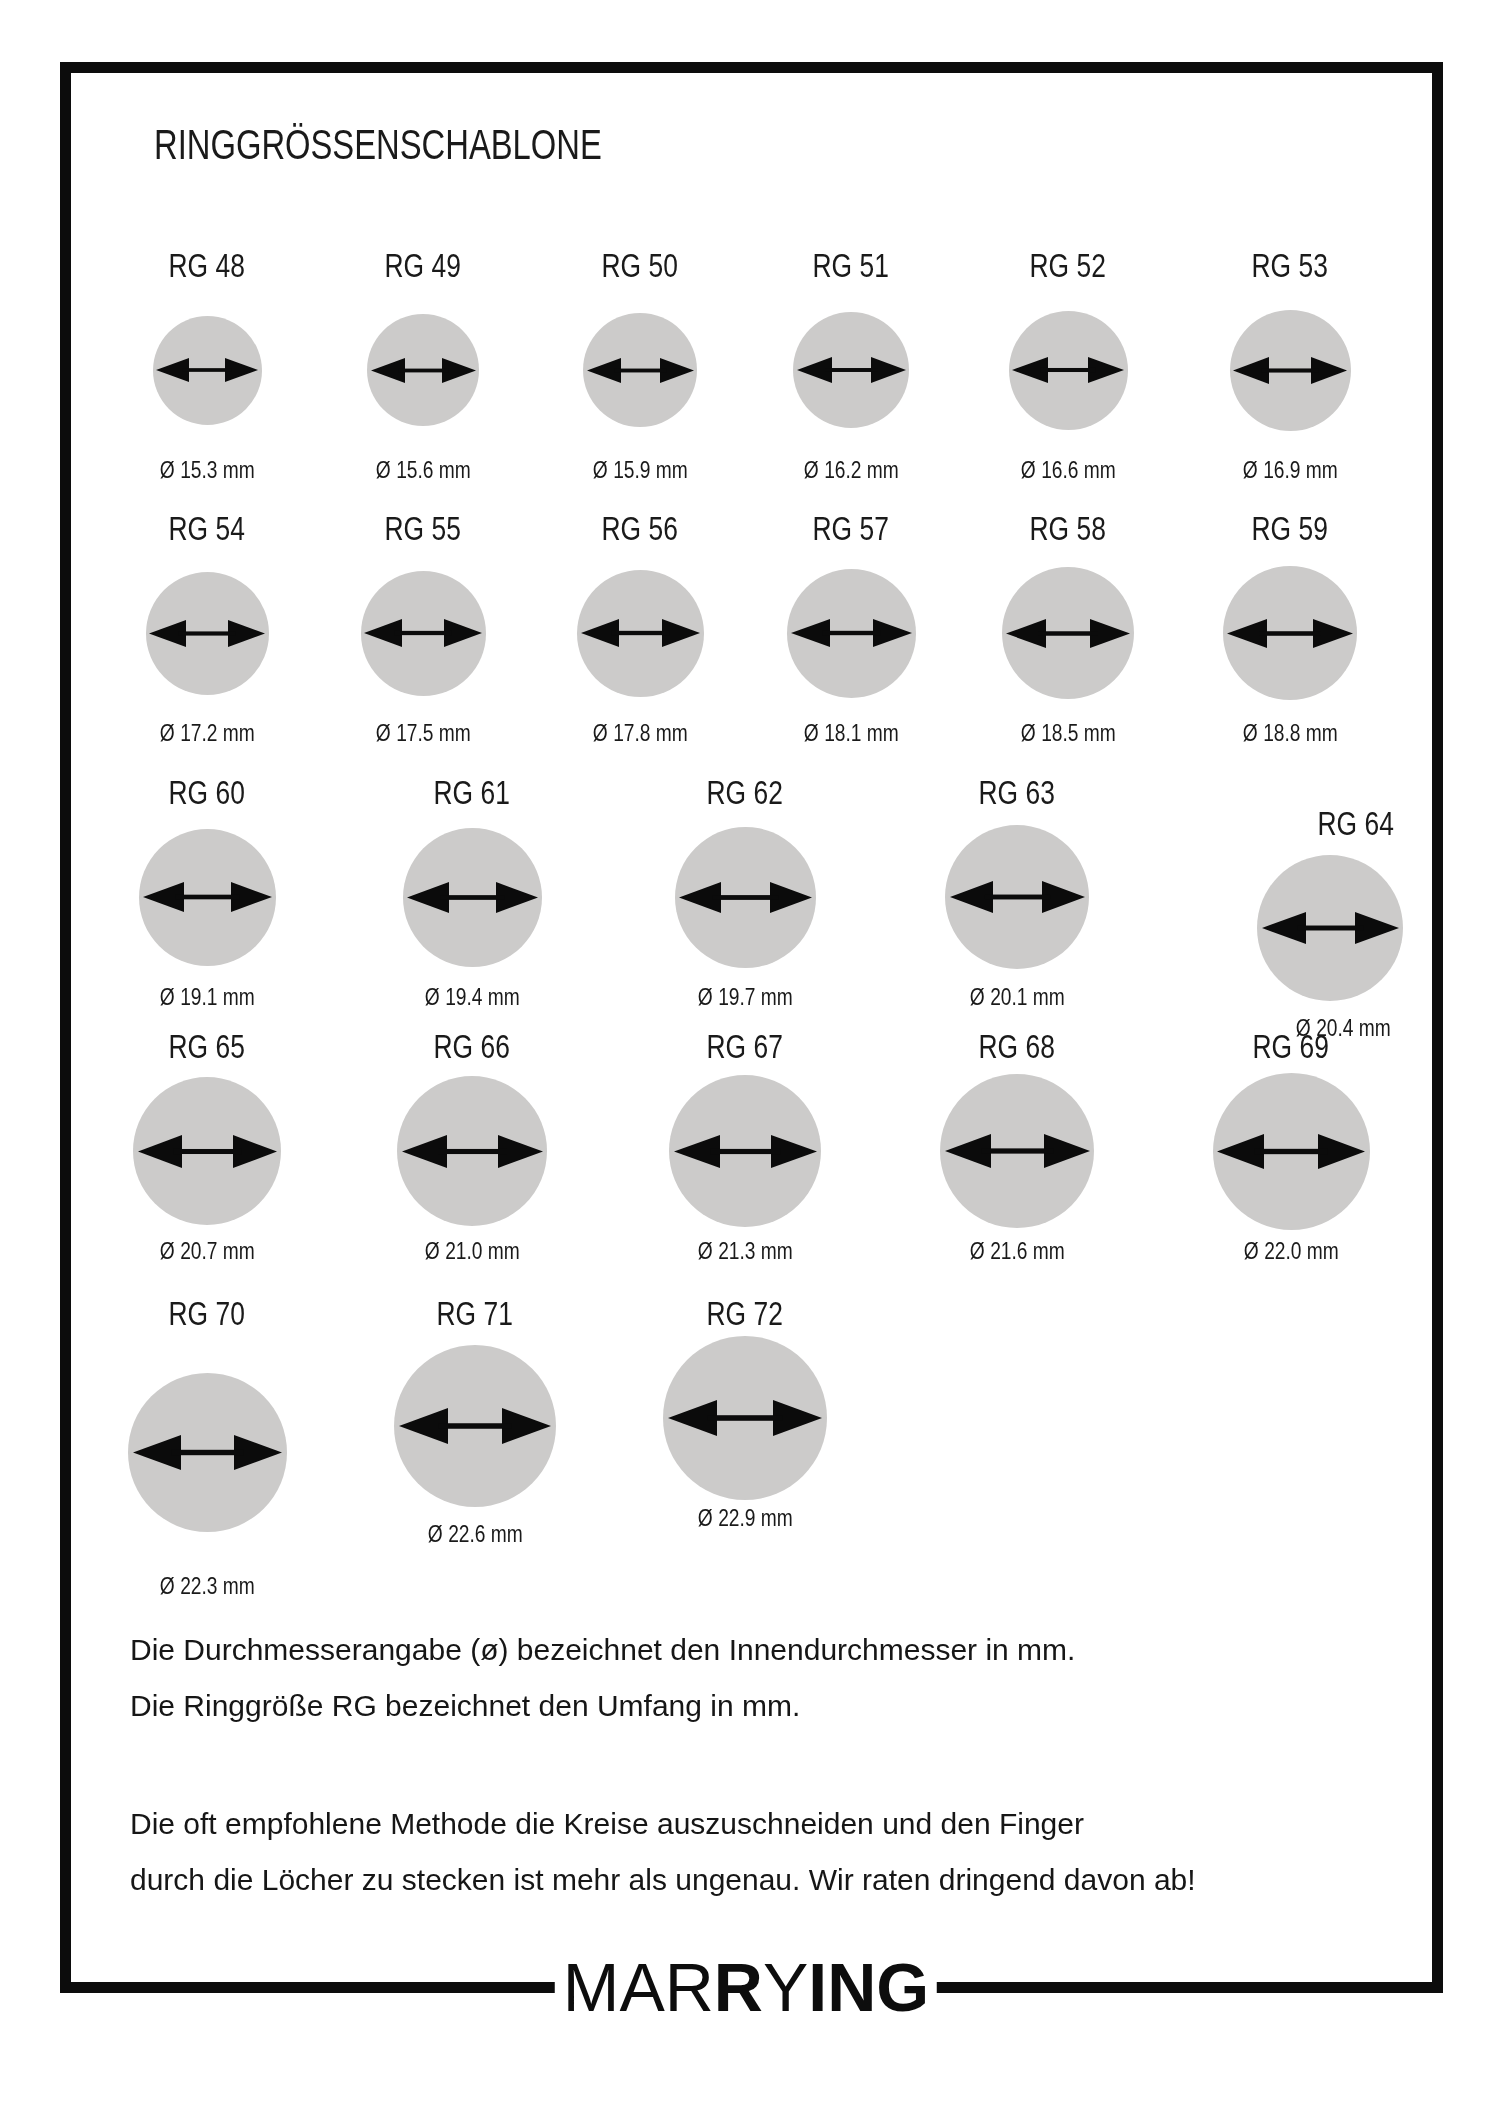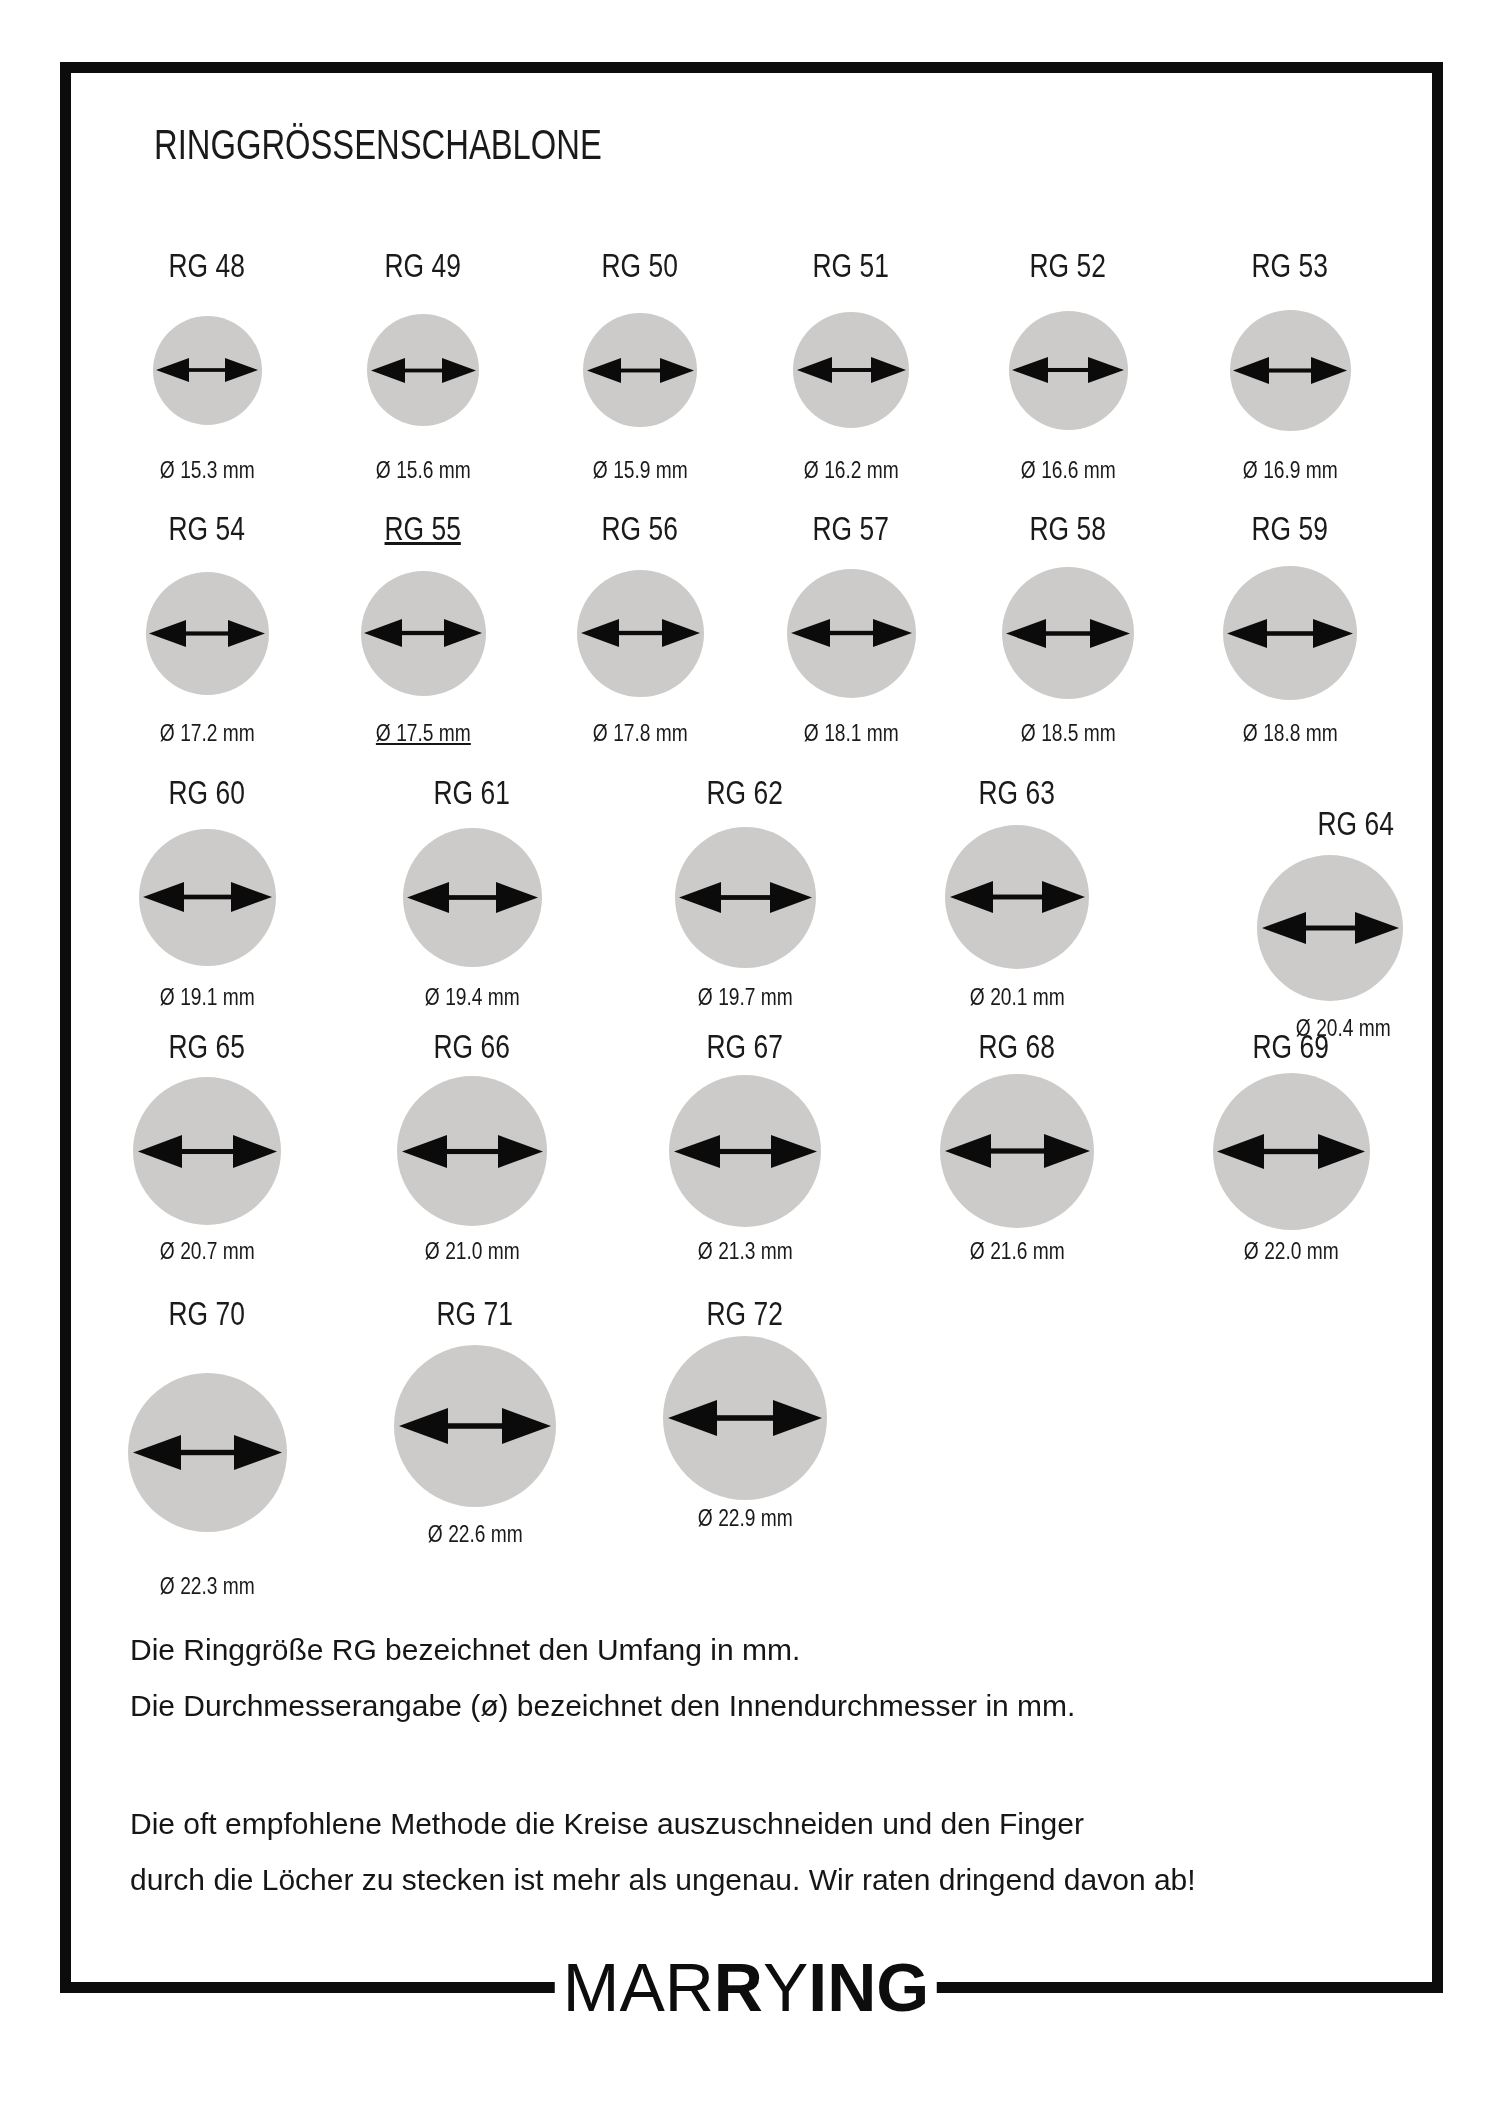--- a/index.html
+++ b/index.html
@@ -183,21 +183,21 @@
           <div class="ring-circle" style="width: 123px; height: 123px; background: rgb(204, 203, 202);">
             <svg width="116" height="27" viewBox="0 0 116 27">
               <polygon points="0,13.5 37,0 37,27" fill="#0b0b0b"></polygon>
               <polygon points="116,13.5 79,0 79,27" fill="#0b0b0b"></polygon>
               <rect x="29.6" y="11.408999999999999" width="56.8" height="4.182" fill="#0b0b0b"></rect>
             </svg>
           </div>
         </div>
         <div class="dia-label">Ø 17.2 mm</div>
       </div>
-      <div class="ring-cell" style="left: 311px; top: 508px; text-decoration: underline;">
+      <div class="ring-cell" style="left: 311px; top: 508px;">
         <div class="rg-label">RG 55</div>
         <div class="circle-band">
           <div class="ring-circle" style="width: 125px; height: 125px; background: rgb(204, 203, 202);">
             <svg width="118" height="28" viewBox="0 0 118 28">
               <polygon points="0,14 38,0 38,28" fill="#0b0b0b"></polygon>
               <polygon points="118,14 80,0 80,28" fill="#0b0b0b"></polygon>
               <rect x="30.400000000000002" y="11.875" width="57.199999999999996" height="4.25" fill="#0b0b0b"></rect>
             </svg>
           </div>
         </div>
@@ -421,22 +421,22 @@
               <rect x="39.2" y="15.212" width="75.6" height="5.5760000000000005" fill="#0b0b0b"></rect>
             </svg>
           </div>
         </div>
         <div class="dia-label">Ø 22.9 mm</div>
       </div>
     </div>
 
   <div class="notes">
     <div class="para">
+      <div class="note-line">Die Durchmesserangabe (ø) bezeichnet den Innendurchmesser in mm.</div>
       <div class="note-line">Die Ringgröße RG bezeichnet den Umfang in mm.</div>
-      <div class="note-line">Die Durchmesserangabe (ø) bezeichnet den Innendurchmesser in mm.</div>
     </div>
     <div class="para">
       <div class="note-line">Die oft empfohlene Methode die Kreise auszuschneiden und den Finger</div>
       <div class="note-line">durch die Löcher zu stecken ist mehr als ungenau. Wir raten dringend davon ab!</div>
     </div>
   </div>
 
   <div class="brand-logo">
     <span class="logo-light">MAR</span><span class="logo-bold">R</span><span class="logo-light">Y</span><span class="logo-bold">ING</span>
   </div>

